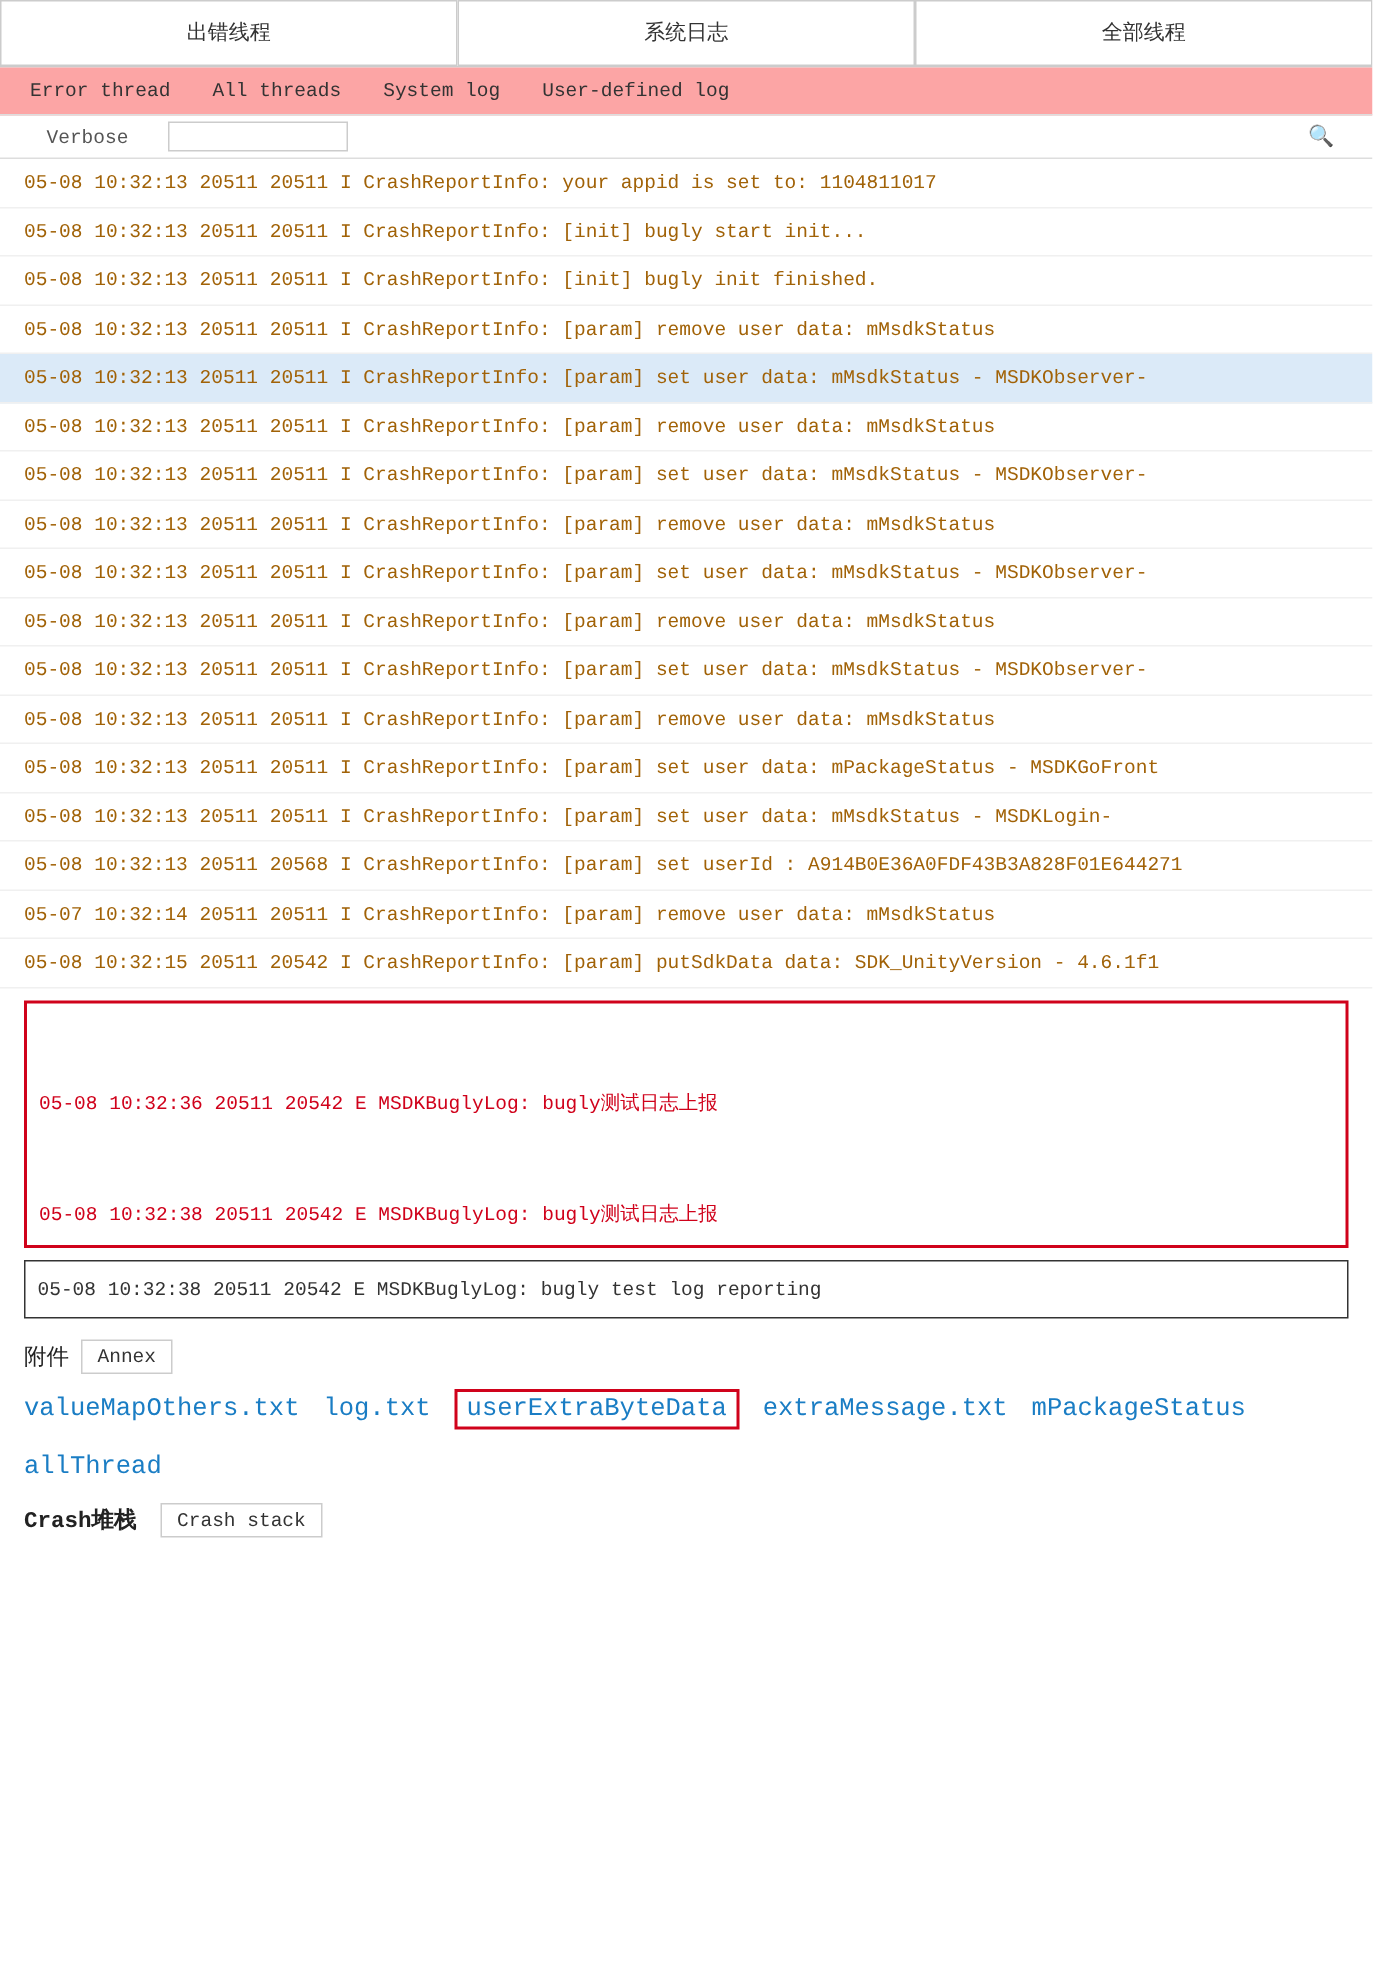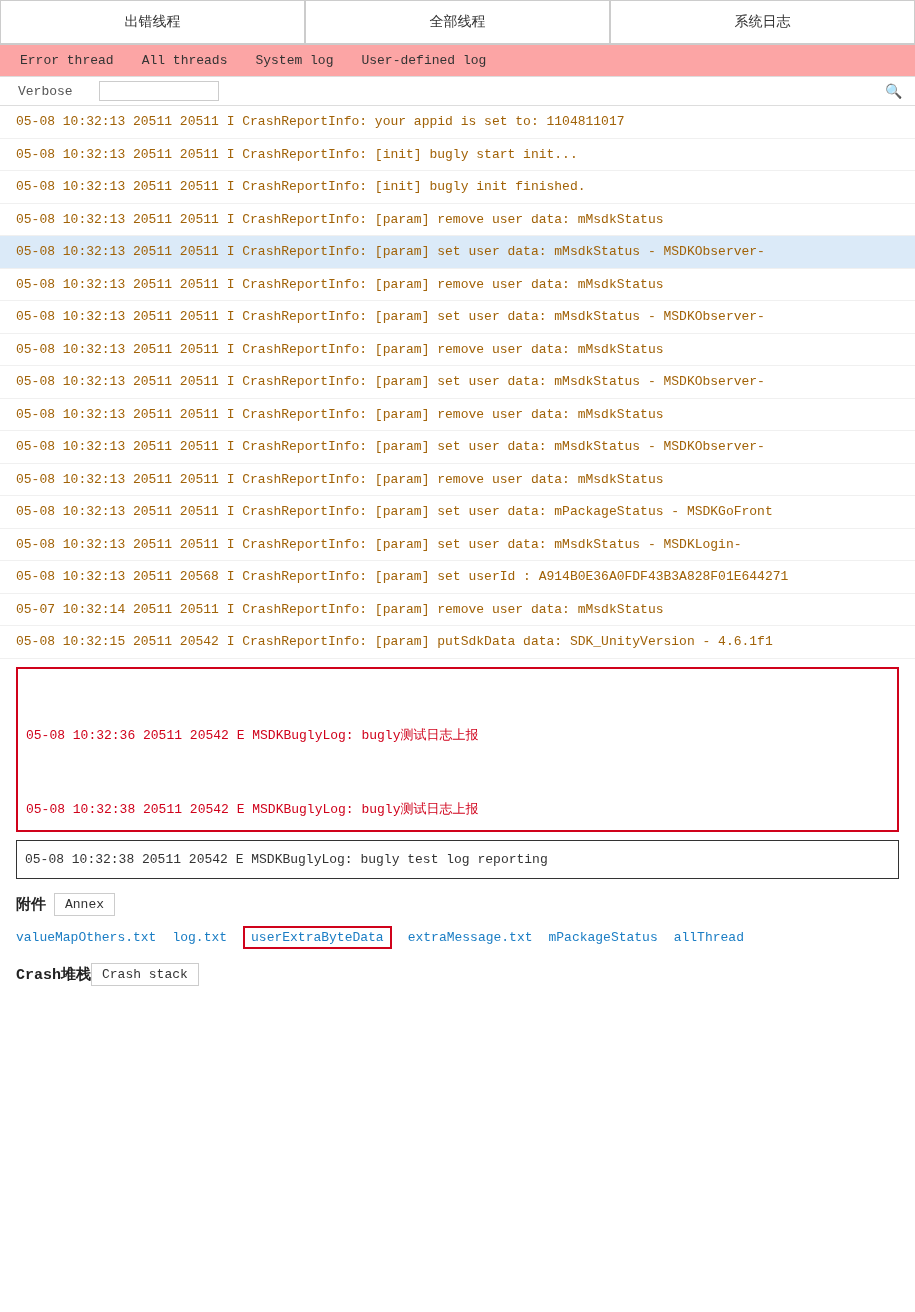--- a/index.html
+++ b/index.html
@@ -56,21 +56,21 @@
       color: #333;
     }
     .english-tab-row span {
       padding: 2px 4px;
     }
 
     
     .filter-row {
       display: flex;
       align-items: center;
-      padding: 4px 12px;
+      padding: 4px 25px;
       border-bottom: 1px solid #ddd;
       gap: 20px;
     }
     .filter-label {
       font-size: 13px;
       color: #555;
       padding: 2px 6px;
     }
     .filter-input {
       border: 1px solid #ccc;
@@ -135,57 +135,57 @@
 
     
     .attachment-section {
       padding: 10px 16px 4px 16px;
       display: flex;
       align-items: center;
       gap: 8px;
     }
     .attachment-label-cn {
       font-size: 15px;
-      font-weight: bold;
+      font-weight: normal;
       color: #222;
     }
     .attachment-label-en {
       border: 1px solid #ccc;
       padding: 3px 10px;
       font-size: 13px;
       color: #333;
       background: #fff;
     }
 
     
     .file-links-row {
       padding: 6px 16px;
       display: flex;
       flex-wrap: wrap;
       gap: 16px;
       align-items: center;
     }
     .file-link {
-      font-size: 13px;
+      font-size: 17px;
       color: #1a7dc4;
       cursor: pointer;
       text-decoration: none;
     }
     .file-link.selected {
       border: 2px solid #d0021b;
       padding: 2px 6px;
       color: #1a7dc4;
     }
 
     
     .crash-section {
       padding: 8px 16px;
       display: flex;
       align-items: center;
-      gap: 0;
+      gap: 16px;
     }
     .crash-label-cn {
       font-size: 15px;
       font-weight: bold;
       color: #222;
     }
     .crash-label-en {
       border: 1px solid #ccc;
       padding: 3px 10px;
       font-size: 13px;
@@ -194,24 +194,24 @@
     }
   </style>
 </head>
 <body>
 
 <div class="tab-bar">
   <div class="tab-item">
     <span>出错线程</span>
   </div>
   <div class="tab-item">
+    <span>系统日志</span>
+  </div>
+  <div class="tab-item">
     <span>全部线程</span>
-  </div>
-  <div class="tab-item">
-    <span>系统日志</span>
   </div>
 </div>
 
 <div class="english-tab-row">
   <span>Error thread</span>
   <span>All threads</span>
   <span>System log</span>
   <span>User-defined log</span>
 </div>
 

